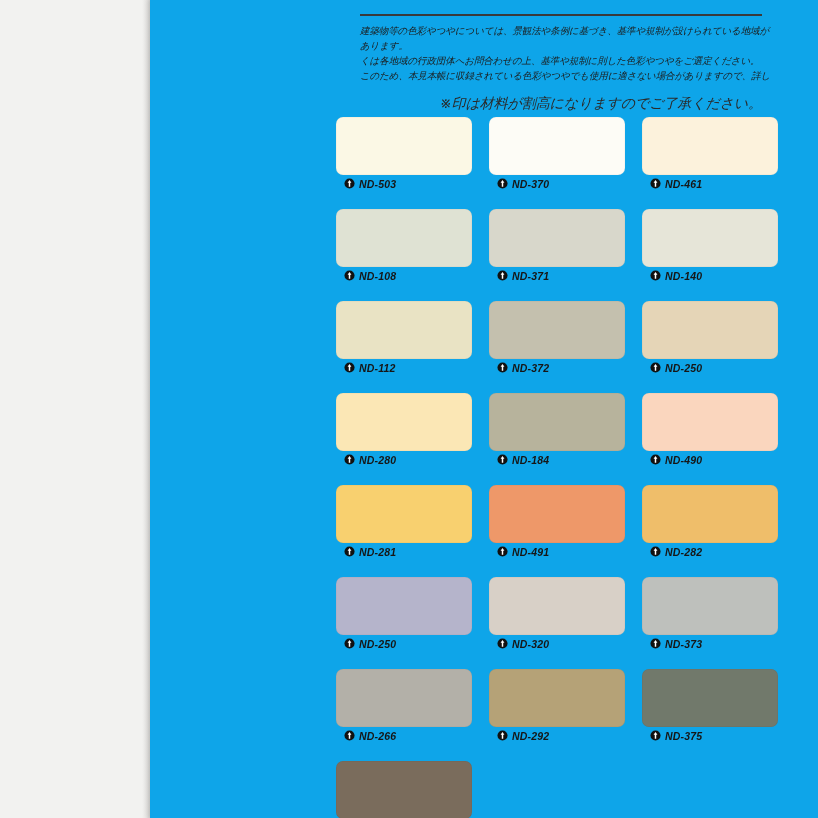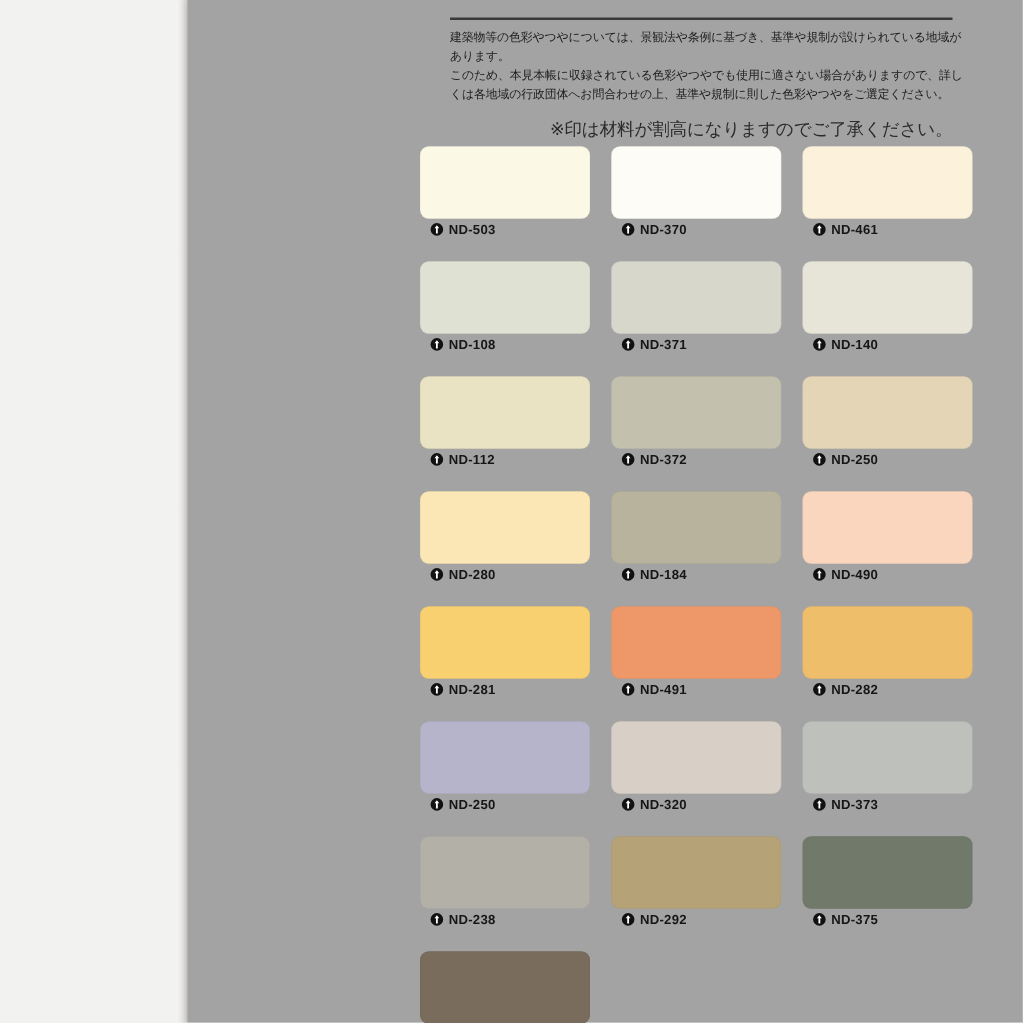--- a/index.html
+++ b/index.html
@@ -13,22 +13,23 @@
     font-family: "Liberation Sans", "DejaVu Sans", sans-serif;
     overflow: hidden;
   }
   
   #page-sheet {
     position: absolute;
     left: 150px;
     top: 0px;
     width: 668px;
     height: 818px;
-    background: #a3a3a3;
+    background: #0ea5e9;
     box-shadow: -2px 0 4px rgba(0,0,0,0.10);
+    font-style: italic;
   }
   #page-left-shadow {
     position: absolute;
     left: 142px;
     top: 0;
     width: 9px;
     height: 818px;
     background: linear-gradient(to right, #f2f2f0 0%, #e3e2e0 55%, #cfcecb 100%);
   }
   
@@ -117,22 +118,22 @@
 <body>
 
 <div id="page-left-shadow"></div>
 
 <div id="page-sheet">
 
   <div id="intro-block">
     <div id="intro-rule"></div>
     <div class="intro-line">建築物等の色彩やつやについては、景観法や条例に基づき、基準や規制が設けられている地域が</div>
     <div class="intro-line">あります。</div>
+    <div class="intro-line">くは各地域の行政団体へお問合わせの上、基準や規制に則した色彩やつやをご選定ください。</div>
     <div class="intro-line">このため、本見本帳に収録されている色彩やつやでも使用に適さない場合がありますので、詳し</div>
-    <div class="intro-line">くは各地域の行政団体へお問合わせの上、基準や規制に則した色彩やつやをご選定ください。</div>
   </div>
 
   <div id="asterisk-note">※印は材料が割高になりますのでご了承ください。</div>
 
   <div id="swatch-grid">
       <div class="swatch-cell">
         <div class="swatch-chip" style="background:#fbf8e5"></div>
         <div class="swatch-caption">
           <svg class="mark-icon" viewBox="0 0 24 24">
             <circle cx="12" cy="12" r="11" fill="#111111"></circle>
@@ -311,21 +312,21 @@
           <span class="swatch-label">ND-373</span>
         </div>
       </div>
       <div class="swatch-cell">
         <div class="swatch-chip" style="background:#b3b0a8"></div>
         <div class="swatch-caption">
           <svg class="mark-icon" viewBox="0 0 24 24">
             <circle cx="12" cy="12" r="11" fill="#111111"></circle>
             <path d="M12 4.6 L16.2 10.2 L13.6 10.2 L13.6 19.0 L10.4 19.0 L10.4 10.2 L7.8 10.2 Z" fill="#ffffff"></path>
           </svg>
-          <span class="swatch-label">ND-238</span>
+          <span class="swatch-label">ND-266</span>
         </div>
       </div>
       <div class="swatch-cell">
         <div class="swatch-chip" style="background:#b5a277"></div>
         <div class="swatch-caption">
           <svg class="mark-icon" viewBox="0 0 24 24">
             <circle cx="12" cy="12" r="11" fill="#111111"></circle>
             <path d="M12 4.6 L16.2 10.2 L13.6 10.2 L13.6 19.0 L10.4 19.0 L10.4 10.2 L7.8 10.2 Z" fill="#ffffff"></path>
           </svg>
           <span class="swatch-label">ND-292</span>

